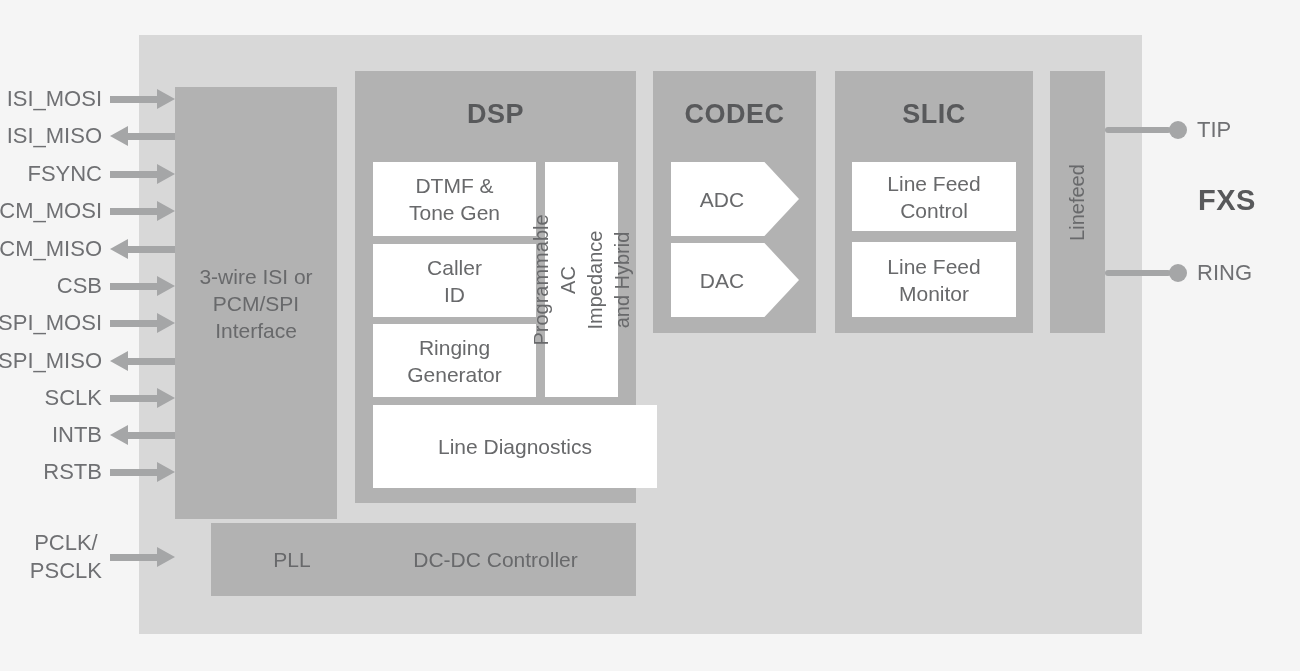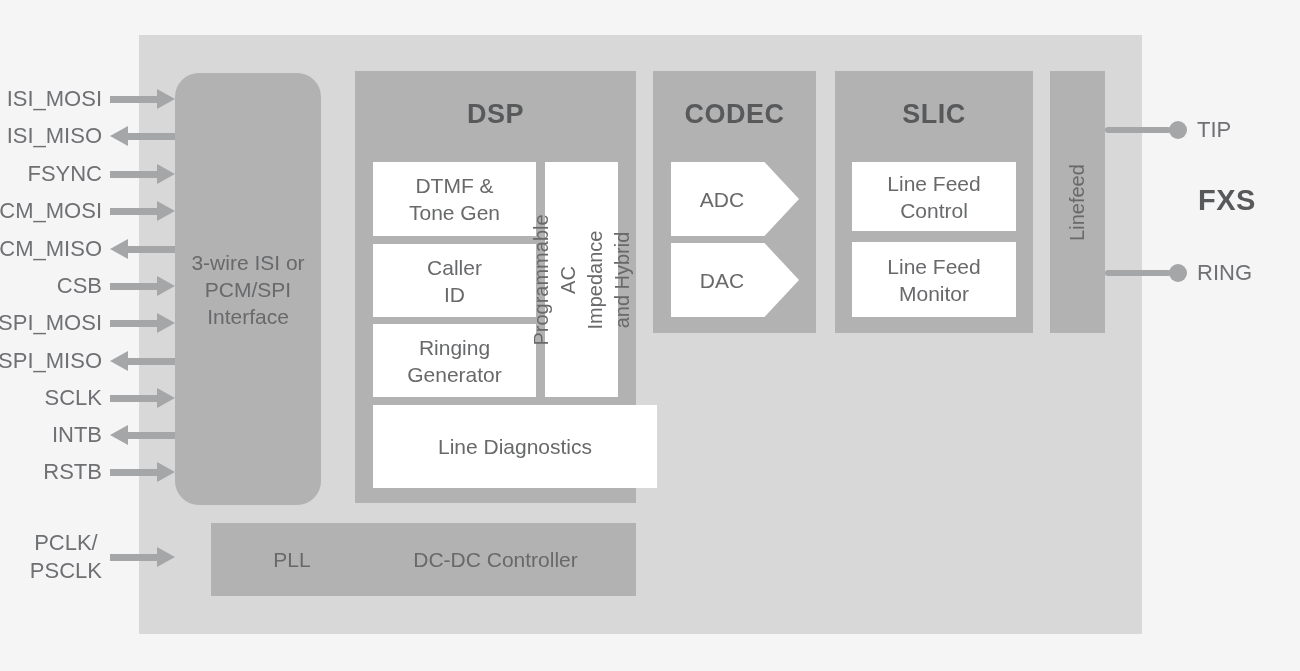--- a/index.html
+++ b/index.html
@@ -8,21 +8,21 @@
   }
   *{margin:0;padding:0;box-sizing:border-box;}
   body{background:#fff;}
   .stage{
     position:relative;width:1300px;height:671px;overflow:hidden;
     background:var(--background);
     font-family:"Liberation Sans","DejaVu Sans",sans-serif;
   }
   .chip{position:absolute;left:139px;top:35px;width:1003px;height:599px;background:var(--chip-body);}
   .block{position:absolute;background:var(--block);}
-  #interface{left:175px;top:73px;width:146px;height:432px;border-radius:24px;}
+  #interface{left:175px;top:87px;width:162px;height:432px;}
   #dsp{left:355px;top:71px;width:281px;height:432px;}
   #codec{left:653px;top:71px;width:163px;height:262px;}
   #slic{left:835px;top:71px;width:198px;height:262px;}
   #linefeed{left:1050px;top:71px;width:55px;height:262px;}
   #pll{left:175px;top:523px;width:162px;height:73px;margin-left:36px;}
   #dcdc{left:355px;top:523px;width:281px;height:73px;text-decoration:underline;}
 
   .block-title{
     position:absolute;top:28px;left:0;width:100%;text-align:center;
     font-weight:bold;font-size:27px;line-height:30px;letter-spacing:.5px;color:var(--title-text);

